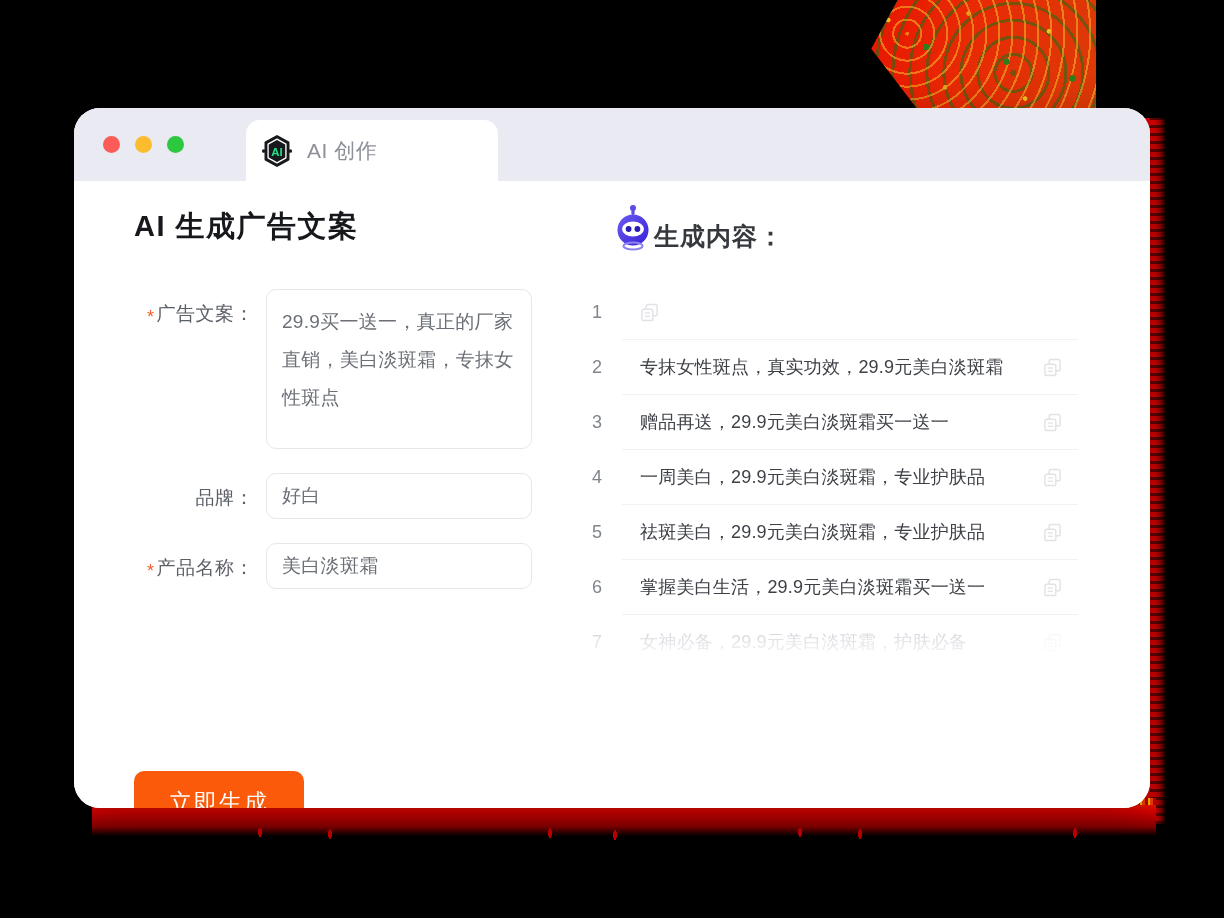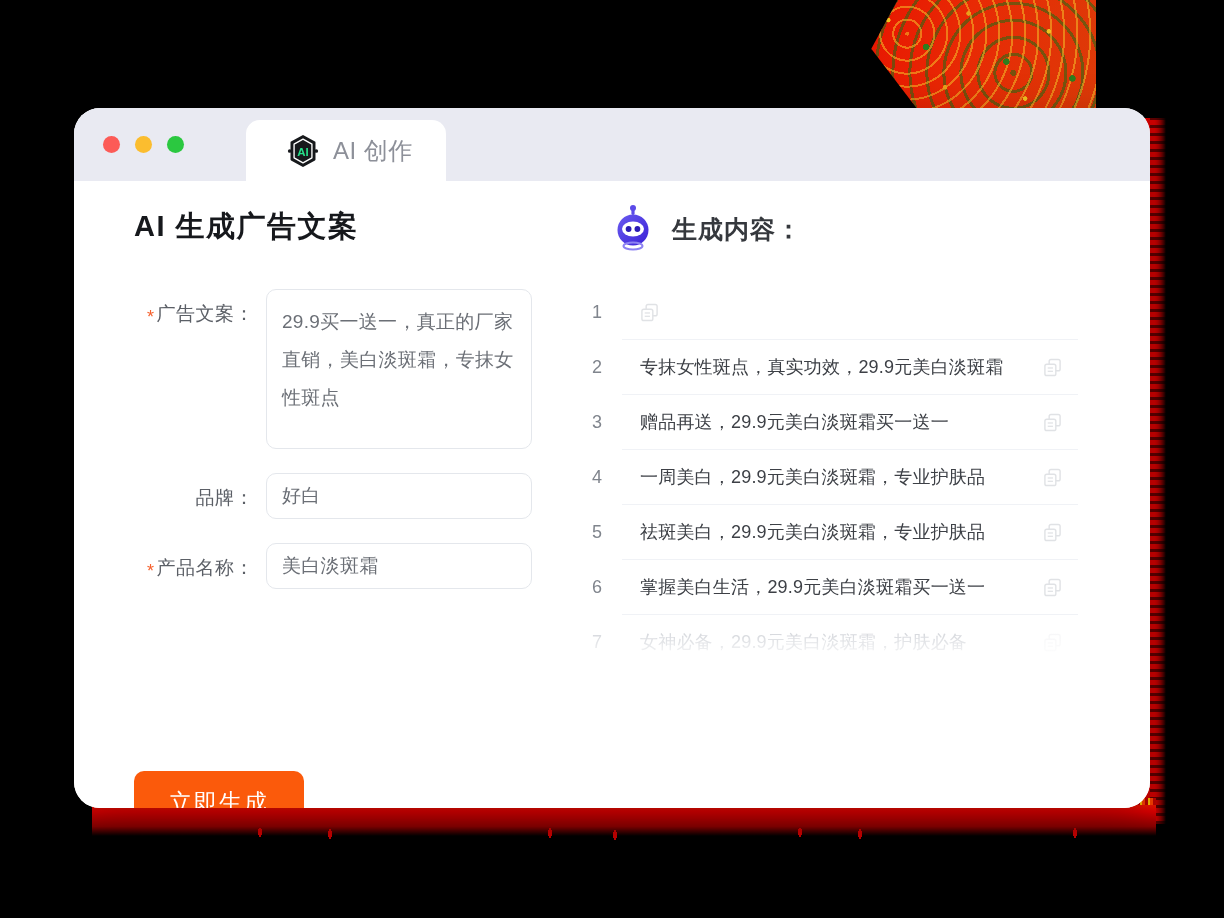--- a/index.html
+++ b/index.html
@@ -129,33 +129,33 @@
     position: absolute;
     left: 0; top: 0;
     width: 172px; height: 73px;
     background: #e9eaf2;
     border-top-left-radius: 26px;
   }
 
   .tab {
     position: absolute;
     left: 172px; top: 12px;
-    width: 200px; height: 61px;
+    width: 252px; height: 61px;
     background: #ffffff;
     border-radius: 14px 14px 0 0;
     display: flex;
     align-items: center;
-    padding-left: 40px;
+    padding-left: 14px;
     gap: 13px;
   }
 
   .hex-icon { width: 34px; height: 34px; display:block; }
 
   .tab-label {
-    font-size: 24px;
+    font-size: 21px;
     color: #8d9099;
     letter-spacing: .5px;
     white-space: nowrap;
   }
 
   .body {
     display: flex;
     height: 627px;
     background: #fff;
     padding: 0;
@@ -245,22 +245,22 @@
 
   
   .right-col {
     flex: 1;
     padding: 24px 40px 0 34px;
     position: relative;
   }
 
   .out-head {
     display: flex;
-    align-items: center;
-    gap: 18px;
+    align-items: flex-end;
+    gap: 0;
     margin-bottom: 32px;
     padding-left: 4px;
   }
   .robot-icon { width: 42px; height: 48px; display: block; }
   .out-title {
     font-size: 25px;
     font-weight: bold;
     color: #35383d;
     letter-spacing: 1px;
   }

